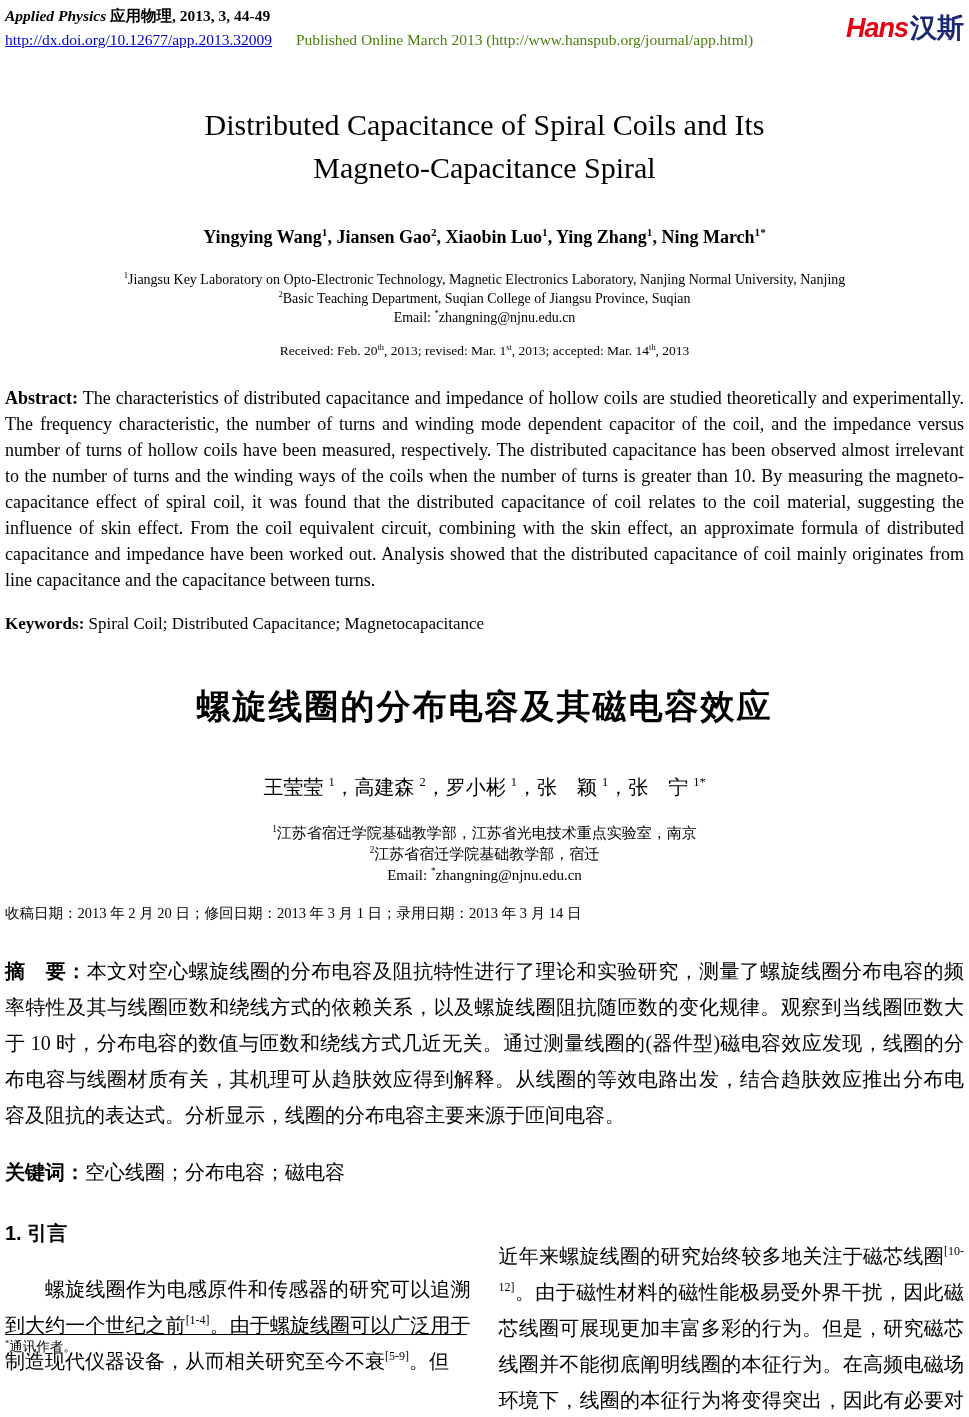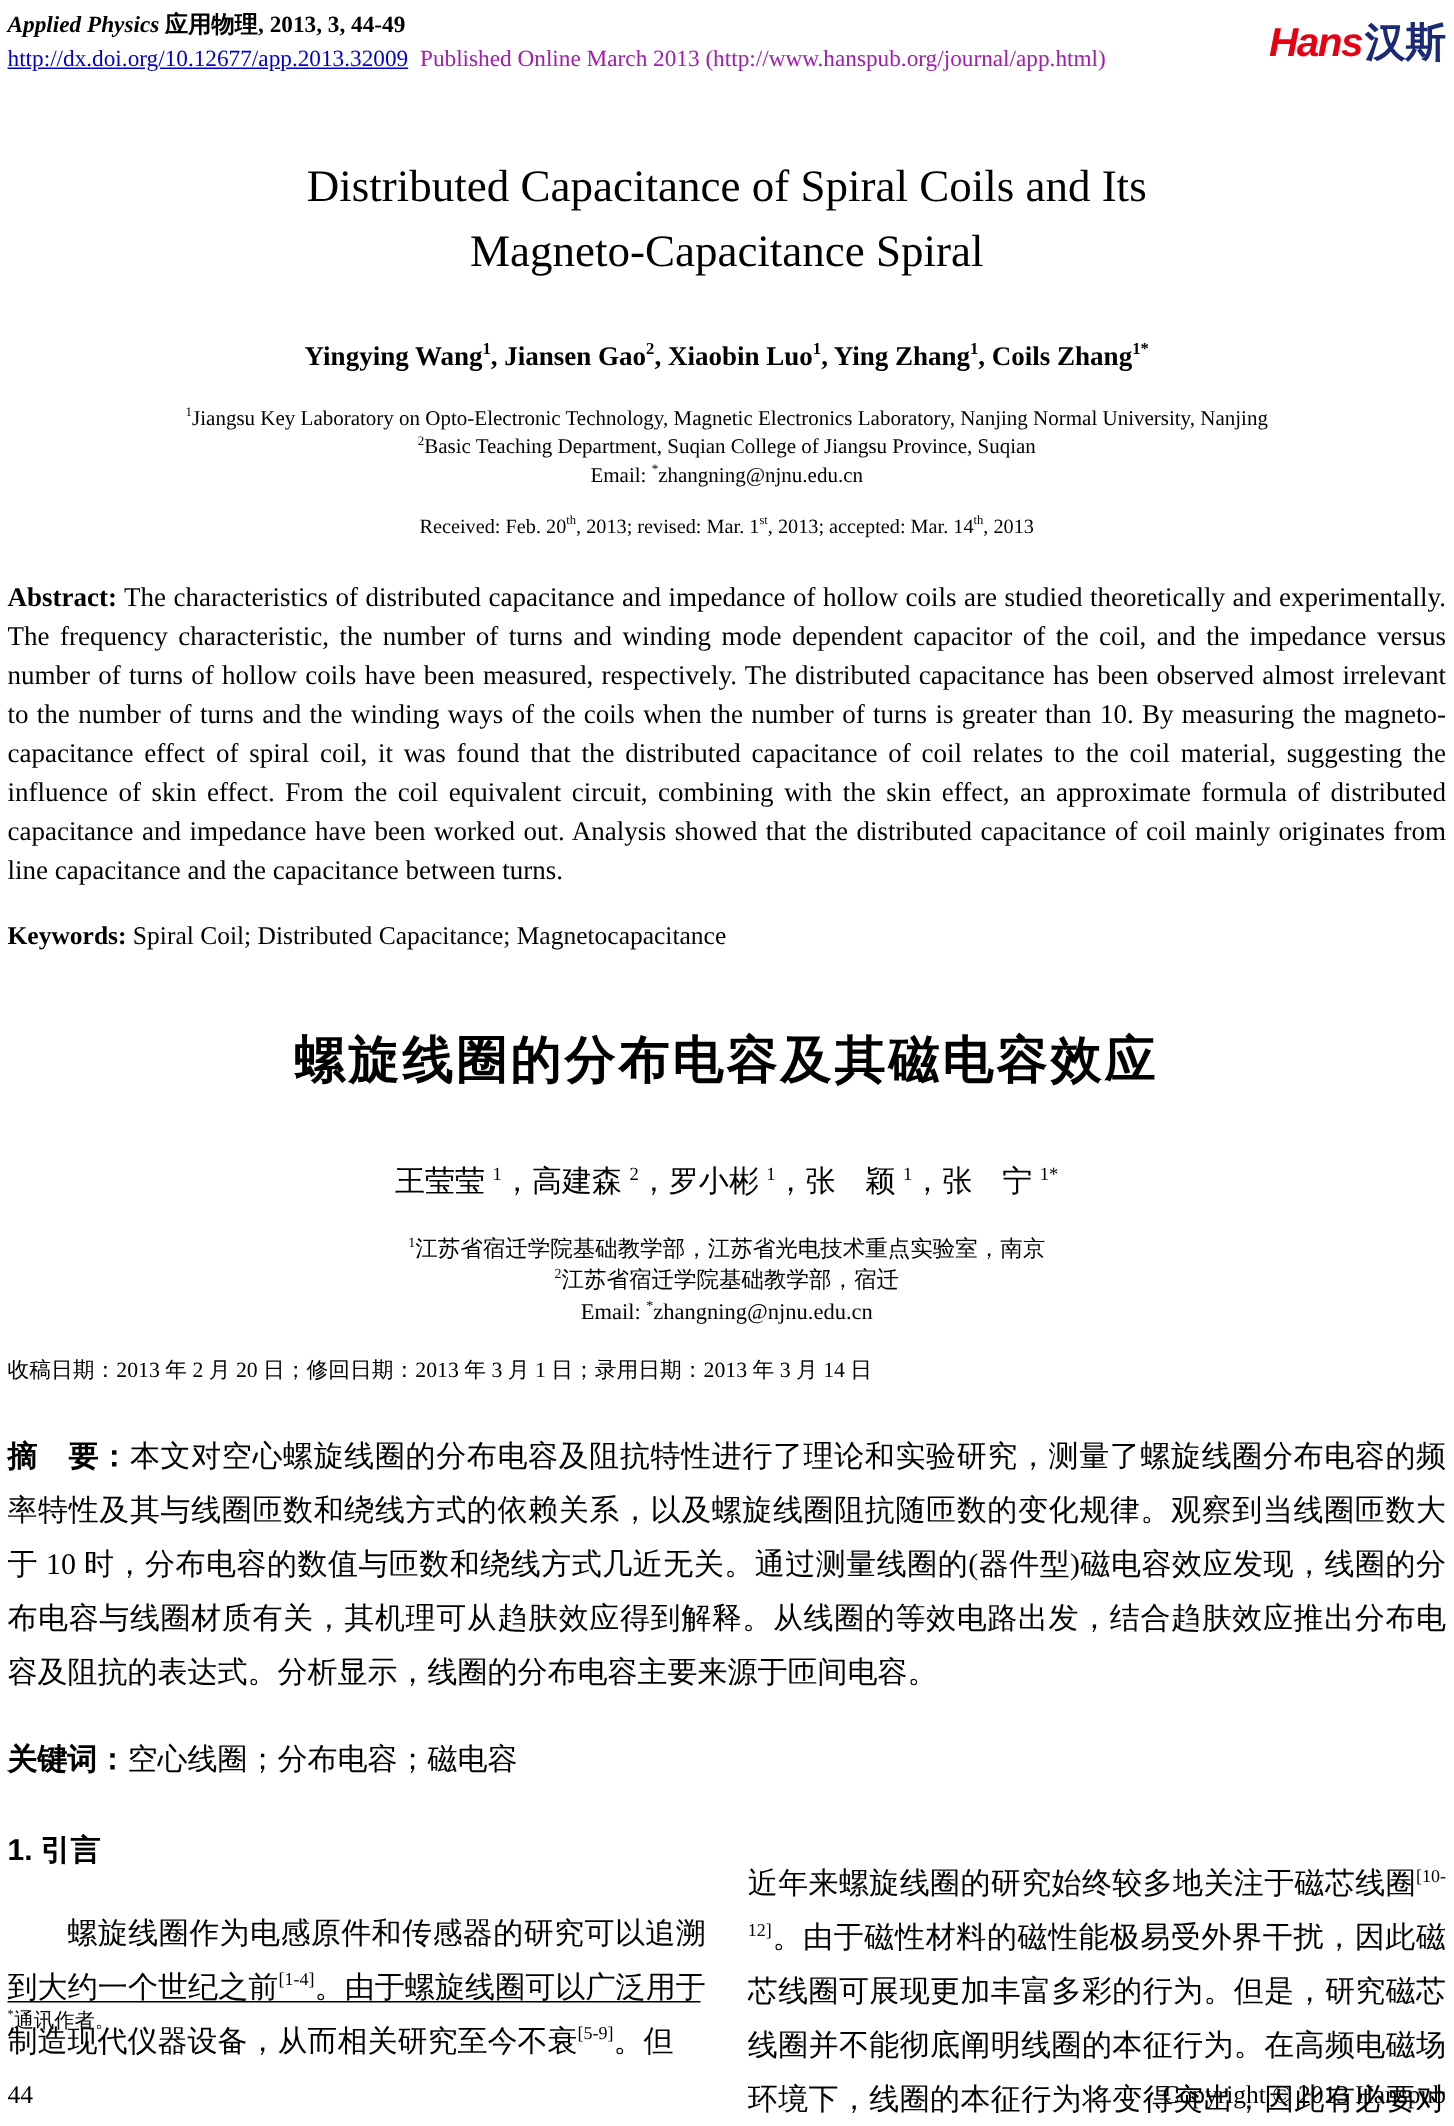--- a/index.html
+++ b/index.html
@@ -6,21 +6,21 @@
   .page{position:relative;width:969px;height:1417px;background:#fff;color:#000;
         font-family:"Liberation Serif","DejaVu Serif",serif;box-sizing:border-box;
         padding:6px 5px 0 5px;overflow:hidden;}
 
   
   .hdr{display:flex;justify-content:space-between;align-items:center;}
   .hdr-line1{font-size:15.5px;font-weight:bold;}
   .jname{font-style:italic;}
   .hdr-line2{font-size:15.5px;margin-top:4px;}
   .doi{color:#0000cc;text-decoration:underline;cursor:pointer;}
-  .pub{margin-left:4px;color:#a21caf;}
+  .pub{margin-left:20px;color:#4d7c0f;}
   .logo{font-family:"Liberation Sans","DejaVu Sans",sans-serif;font-size:27px;
         font-weight:900;line-height:1;padding-top:1px;white-space:nowrap;}
   .logo-en{color:#e60012;font-style:italic;letter-spacing:-1px;}
   .logo-zh{color:#1b2a75;margin-left:2px;}
 
   
   .title{margin:54px 0 0;text-align:center;font-size:30px;line-height:43px;font-weight:normal;}
   .authors{margin-top:38px;text-align:center;font-size:18px;font-weight:bold;}
   sup{font-size:62%;vertical-align:super;line-height:0;}
   .affil{margin-top:22px;text-align:center;font-size:14px;line-height:19px;}
@@ -73,21 +73,21 @@
       <span class="logo-en">Hans</span><span class="logo-zh">汉斯</span>
     </div>
   </header>
 
   <h1 class="title">
     <span>Distributed Capacitance of Spiral Coils and Its</span><br>
     <span>Magneto-Capacitance Spiral</span>
   </h1>
 
   <div class="authors">
-    <span>Yingying Wang</span><sup>1</sup><span>, Jiansen Gao</span><sup>2</sup><span>, Xiaobin Luo</span><sup>1</sup><span>, Ying Zhang</span><sup>1</sup><span>, Coils Zhang</span><sup>1*</sup>
+    <span>Yingying Wang</span><sup>1</sup><span>, Jiansen Gao</span><sup>2</sup><span>, Xiaobin Luo</span><sup>1</sup><span>, Ying Zhang</span><sup>1</sup><span>, Ning March</span><sup>1*</sup>
   </div>
 
   <div class="affil">
     <div><sup>1</sup><span>Jiangsu Key Laboratory on Opto-Electronic Technology, Magnetic Electronics Laboratory, Nanjing Normal University, Nanjing</span></div>
     <div><sup>2</sup><span>Basic Teaching Department, Suqian College of Jiangsu Province, Suqian</span></div>
     <div><span>Email: </span><sup>*</sup><span>zhangning@njnu.edu.cn</span></div>
   </div>
 
   <div class="received">
     <span>Received: Feb. 20</span><sup>th</sup><span>, 2013; revised: Mar. 1</span><sup>st</sup><span>, 2013; accepted: Mar. 14</span><sup>th</sup><span>, 2013</span>
@@ -137,18 +137,14 @@
         <span>近年来螺旋线圈的研究始终较多地关注于磁芯线圈</span><sup class="ref">[10-12]</sup><span>。由于磁性材料的磁性能极易受外界干扰，因此磁芯线圈可展现更加丰富多彩的行为。但是，研究磁芯线圈并不能彻底阐明线圈的本征行为。在高频电磁场环境下，线圈的本征行为将变得突出，因此有必要对空心线圈给予仔细研究。</span>
       </p>
     </div>
   </div>
 
   <div class="footnote">
     <div class="fn-rule"></div>
     <div class="fn-text"><sup>*</sup><span>通讯作者。</span></div>
   </div>
 
-  <footer class="pg-footer">
-    <span class="pg-num">44</span>
-    <span class="copyright">Copyright © 2013 Hanspub</span>
-  </footer>
 
 </div>
 
 </body></html>

